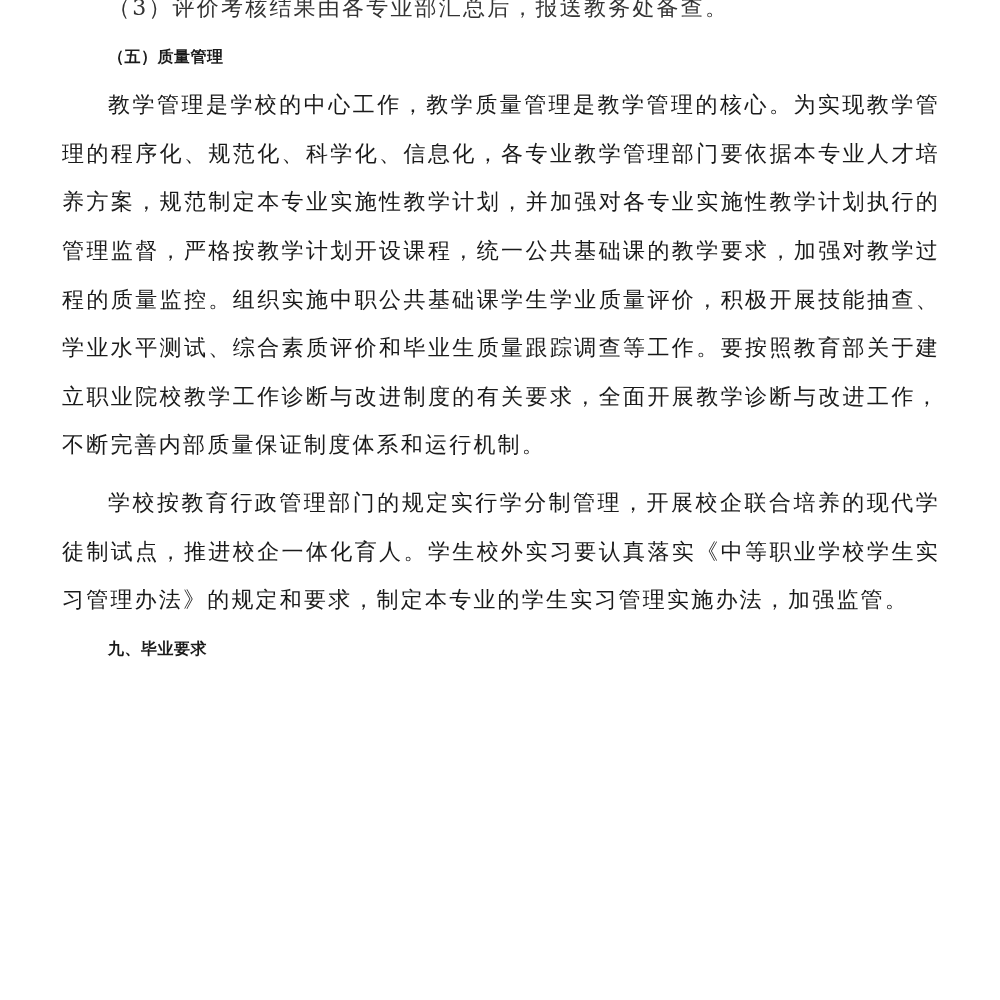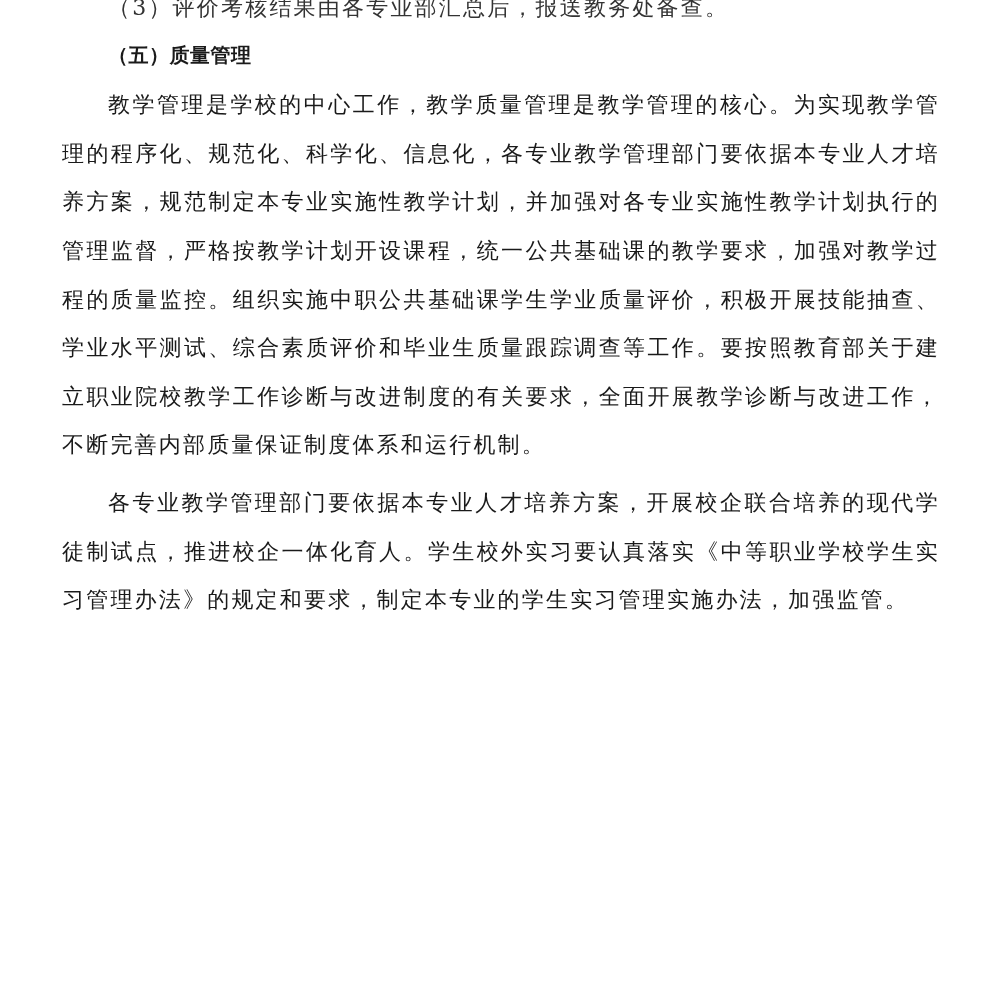--- a/index.html
+++ b/index.html
@@ -26,23 +26,23 @@
     line-height: 48.6px;
     letter-spacing: 2.2px;
     text-align: justify;
     text-align-last: left;
     margin: 0;
   }
   .para {
     text-indent: 46px;
   }
   .heading {
-    font-family: Liberation Mono, monospace;
+    font-family: Liberation Sans, sans-serif;
     font-weight: bold;
-    font-size: 20px;
+    font-size: 16px;
     line-height: 48.6px;
     letter-spacing: 0.5px;
     margin: 0;
     padding-left: 46px;
   }
   .heading.sub {
     padding-left: 46px;
   }
   .gap-small { height: 9px; }
   .cut-line {
@@ -54,16 +54,17 @@
 
 <div class="page">
   <p class="line-block para cut-line">（3）评价考核结果由各专业部汇总后，报送教务处备查。</p>
 
   <h3 class="heading sub">（五）质量管理</h3>
 
   <p class="line-block para">教学管理是学校的中心工作，教学质量管理是教学管理的核心。为实现教学管理的程序化、规范化、科学化、信息化，各专业教学管理部门要依据本专业人才培养方案，规范制定本专业实施性教学计划，并加强对各专业实施性教学计划执行的管理监督，严格按教学计划开设课程，统一公共基础课的教学要求，加强对教学过程的质量监控。组织实施中职公共基础课学生学业质量评价，积极开展技能抽查、学业水平测试、综合素质评价和毕业生质量跟踪调查等工作。要按照教育部关于建立职业院校教学工作诊断与改进制度的有关要求，全面开展教学诊断与改进工作，不断完善内部质量保证制度体系和运行机制。</p>
 
   <div class="gap-small"></div>
 
-  <p class="line-block para">各专业教学管理部门要依据本专业人才培养方案，开展校企联合培养的现代学徒制试点，推进校企一体化育人。学生校外实习要认真落实《中等职业学校学生实习管理办法》的规定和要求，制定本专业的学生实习管理实施办法，加强监管。</p>
+  <p class="line-block para">学校按教育行政管理部门的规定实行学分制管理，开展校企联合培养的现代学徒制试点，推进校企一体化育人。学生校外实习要认真落实《中等职业学校学生实习管理办法》的规定和要求，制定本专业的学生实习管理实施办法，加强监管。</p>
 
+  <h3 class="heading">九、毕业要求</h3>
 
 </div>
 
 </body></html>

